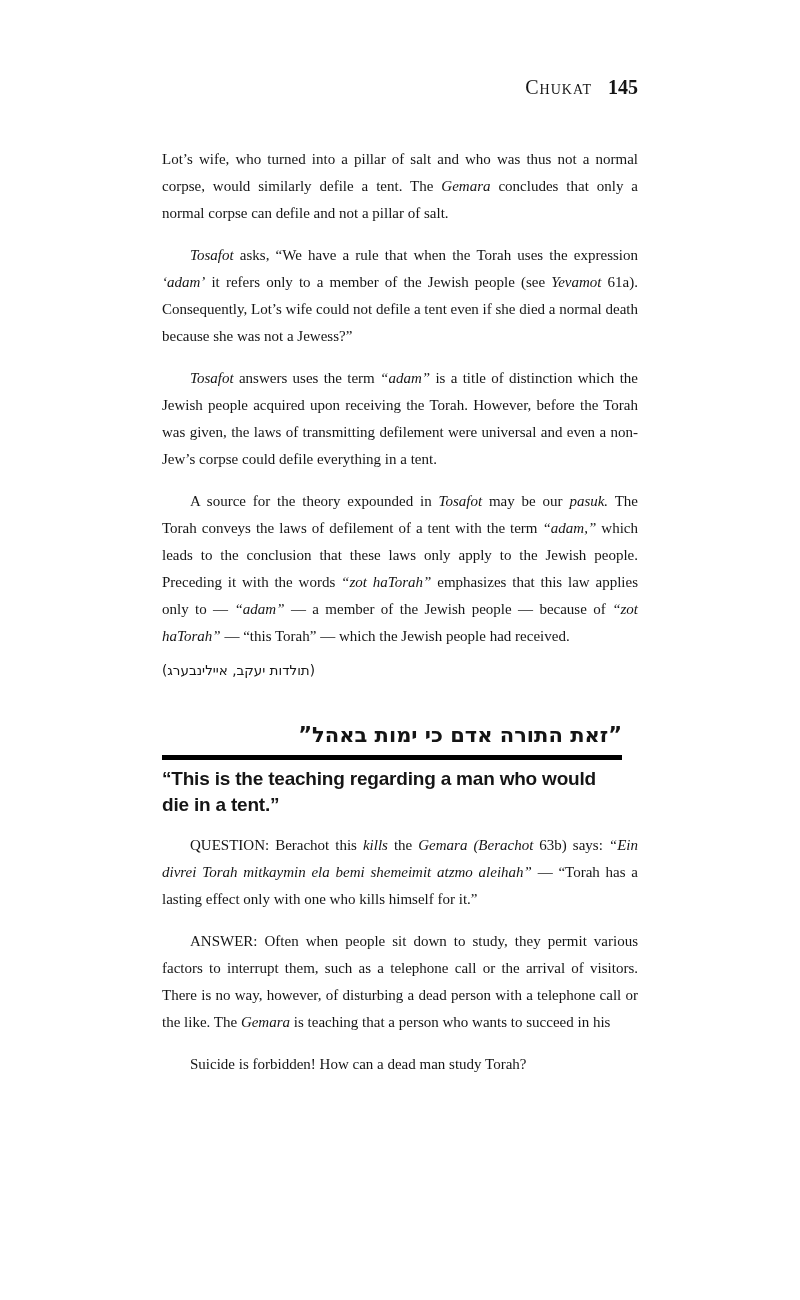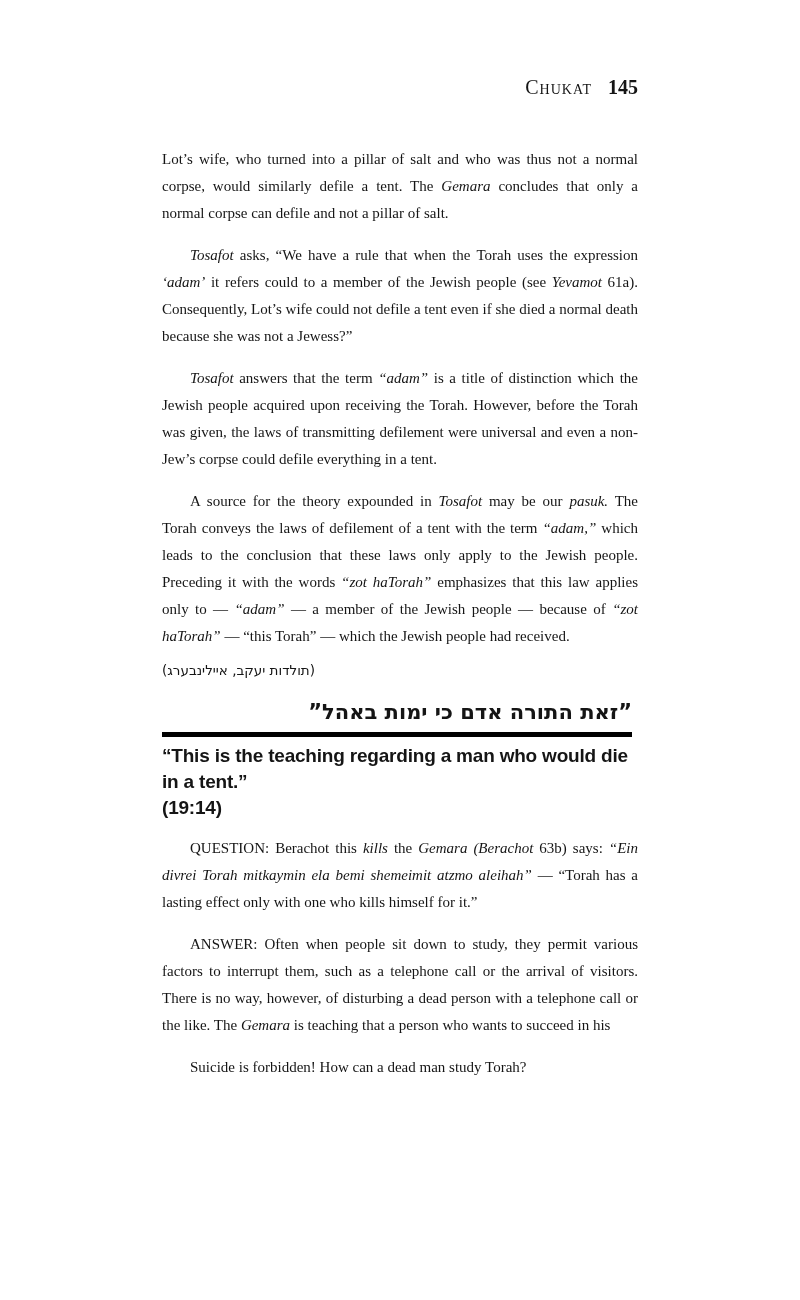--- a/index.html
+++ b/index.html
@@ -50,25 +50,25 @@
   p.body.noindent { text-indent: 0; }
   p.body i { font-style: italic; }
 
   
   .attribution {
     direction: rtl;
     text-align: left;          
     font-family: "DejaVu Sans", sans-serif;
     font-size: 13.5px;
     line-height: 18px;
-    margin: -4px 0 20px 0;
+    margin: -4px 0 43px 0;
   }
 
   
-  .section-heading { margin: 0 6px 14px 0; }
+  .section-heading { margin: 0 16px 14px 0; }
   .hebrew-title {
     direction: rtl;
     font-family: "DejaVu Sans", sans-serif;
     font-weight: bold;
     font-size: 21px;
     line-height: 26px;
     text-align: right;
     margin: 0 0 7px 0;
   }
   .heading-rule {
@@ -93,34 +93,33 @@
 
   <div class="page-header">
     <span class="chapter-title">Chukat</span>
     <span class="page-number">145</span>
   </div>
 
   <main>
 
     <p class="body noindent"><span>Lot’s wife, who turned into a pillar of salt and who was thus not a normal corpse, would similarly defile a tent. The </span><i>Gemara</i><span> concludes that only a normal corpse can defile and not a pillar of salt.</span></p>
 
-    <p class="body"><i>Tosafot</i><span> asks, “We have a rule that when the Torah uses the expression </span><i>‘adam’</i><span> it refers could to a member of the Jewish people (see </span><i>Yevamot</i><span> 61a). Consequently, Lot’s wife could not defile a tent even if she died a normal death because she was not a Jewess?”</span></p>
+    <p class="body"><i>Tosafot</i><span> asks, “We have a rule that when the Torah uses the expression </span><i>‘adam’</i><span> it refers only to a member of the Jewish people (see </span><i>Yevamot</i><span> 61a). Consequently, Lot’s wife could not defile a tent even if she died a normal death because she was not a Jewess?”</span></p>
 
-    <p class="body"><i>Tosafot</i><span> answers that the term </span><i>“adam”</i><span> is a title of distinction which the Jewish people acquired upon receiving the Torah. However, before the Torah was given, the laws of transmitting defilement were universal and even a non-Jew’s corpse could defile everything in a tent.</span></p>
+    <p class="body"><i>Tosafot</i><span> answers uses the term </span><i>“adam”</i><span> is a title of distinction which the Jewish people acquired upon receiving the Torah. However, before the Torah was given, the laws of transmitting defilement were universal and even a non-Jew’s corpse could defile everything in a tent.</span></p>
 
     <p class="body"><span>A source for the theory expounded in </span><i>Tosafot</i><span> may be our </span><i>pasuk.</i><span> The Torah conveys the laws of defilement of a tent with the term </span><i>“adam,”</i><span> which leads to the conclusion that these laws only apply to the Jewish people. Preceding it with the words </span><i>“zot haTorah”</i><span> emphasizes that this law applies only to — </span><i>“adam”</i><span> — a member of the Jewish people — because of </span><i>“zot haTorah”</i><span> — “this Torah” — which the Jewish people had received.</span></p>
 
     <div class="attribution">(תולדות יעקב, איילינבערג)</div>
 
     <div class="section-heading">
       <h2 class="hebrew-title">”זאת התורה אדם כי ימות באהל”</h2>
       <div class="heading-rule"></div>
       <h3 class="english-title">
         <span>“This is the teaching regarding a man who would die in a tent.”</span>
-        <span class="verse-ref">(19:14)</span>
       </h3>
     </div>
 
     <p class="body"><span>QUESTION: Berachot this </span><i>kills</i><span> the </span><i>Gemara (Berachot</i><span> 63b) says: </span><i>“Ein divrei Torah mitkaymin ela bemi shemeimit atzmo aleihah”</i><span> — “Torah has a lasting effect only with one who kills himself for it.”</span></p>
 
     <p class="body"><span>ANSWER: Often when people sit down to study, they permit various factors to interrupt them, such as a telephone call or the arrival of visitors. There is no way, however, of disturbing a dead person with a telephone call or the like. The </span><i>Gemara</i><span> is teaching that a person who wants to succeed in his</span></p>
 
     <p class="body"><span>Suicide is forbidden! How can a dead man study Torah?</span></p>
 
   </main>

